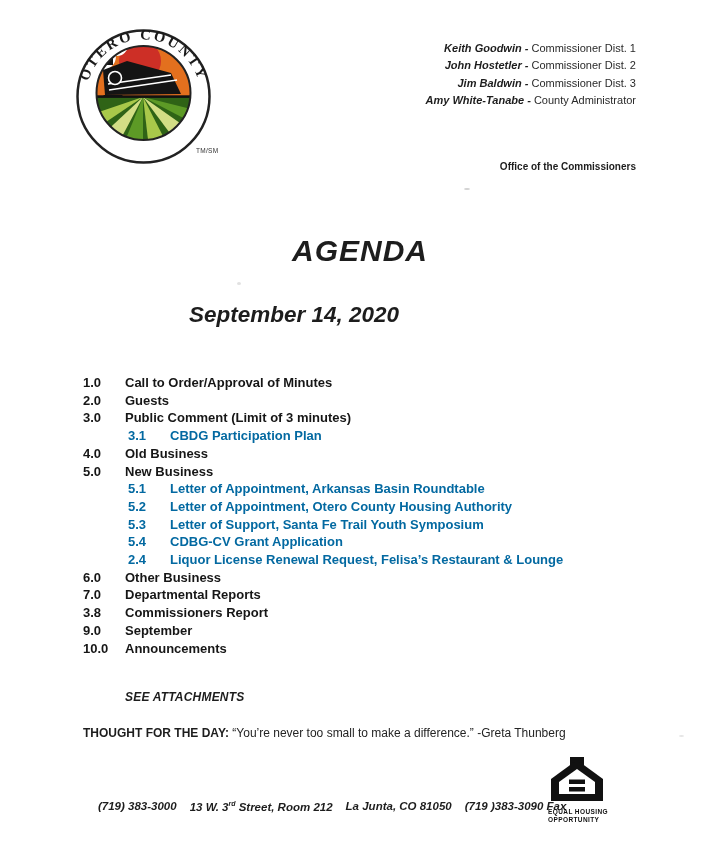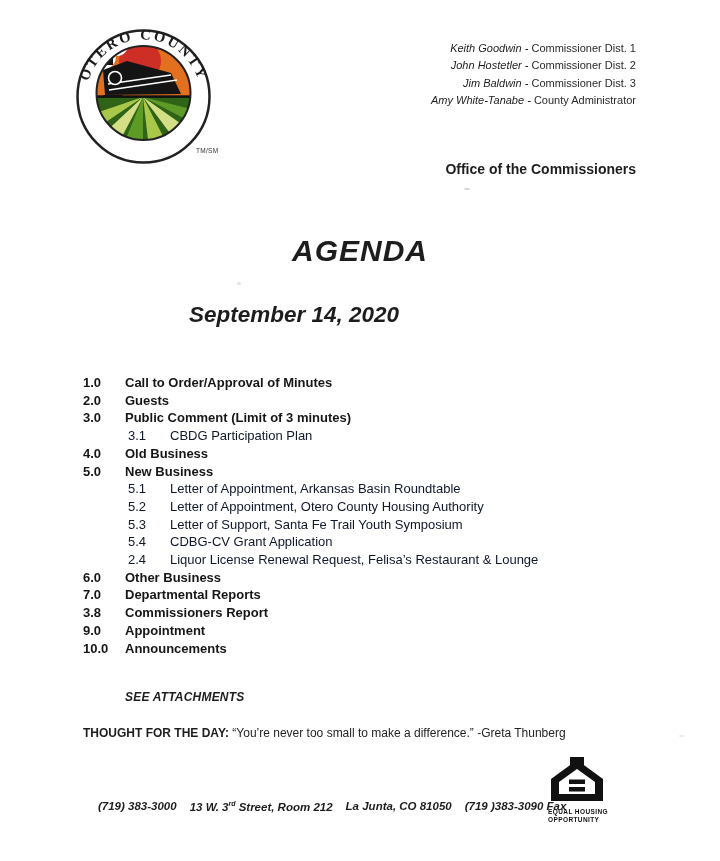--- a/index.html
+++ b/index.html
@@ -6,33 +6,33 @@
   .page{
     position:relative;width:720px;height:861px;background:#ffffff;
     font-family:"Liberation Sans",sans-serif;color:#1d1d1d;overflow:hidden;
     margin:0 auto;
   }
   
   .logo-wrap{position:absolute;left:75px;top:28px;width:137px;height:137px;}
   .logo-tm{position:absolute;left:196px;top:147px;font-size:6.5px;color:#333;letter-spacing:.3px;}
   
   .officials{position:absolute;right:84px;top:40px;text-align:right;font-size:11px;line-height:17.4px;white-space:nowrap;}
-  .off-name{font-weight:400;font-style:italic;}
+  .off-name{font-weight:700;font-style:italic;}
   .off-title{font-weight:400;color:#2a2a2a;}
   
-  .office-title{position:absolute;right:84px;top:161px;font-size:14px;font-weight:700;white-space:nowrap;margin-left:24px;}
+  .office-title{position:absolute;right:84px;top:161px;font-size:10px;font-weight:700;white-space:nowrap;margin-left:24px;}
   
   .agenda-title{position:absolute;left:0;top:234px;width:720px;text-align:center;
     font-size:30px;font-weight:700;font-style:italic;letter-spacing:1px;}
   .agenda-date{position:absolute;left:0;top:302px;width:588px;text-align:center;
     font-size:22.5px;font-weight:700;font-style:italic;}
   
   .agenda-list{position:absolute;left:83px;top:374px;width:560px;}
   .agenda-row{display:flex;line-height:17.7px;font-size:13px;font-weight:700;color:#161616;}
-  .agenda-row.lvl2{font-weight:400;padding-left:45px;color:#0f172a;}
+  .agenda-row.lvl2{font-weight:700;padding-left:45px;color:#0369a1;}
   .a-num{width:42px;flex:none;}
   
   .see-attachments{position:absolute;left:125px;top:690px;font-size:12px;font-weight:700;font-style:italic;letter-spacing:.2px;}
   .thought{position:absolute;left:83px;top:726px;font-size:12px;white-space:nowrap;}
   .thought-label{font-weight:700;}
   .thought-quote{font-weight:400;color:#242424;}
   
   .footer{position:absolute;left:98px;top:800px;display:flex;gap:13px;
     font-size:11.5px;font-weight:700;font-style:italic;white-space:nowrap;}
   .footer sup{font-size:7px;}
@@ -160,21 +160,21 @@
       <div class="agenda-row lvl1">
         <span class="a-num">7.0</span>
         <span class="a-label">Departmental Reports</span>
       </div>
       <div class="agenda-row lvl1">
         <span class="a-num">3.8</span>
         <span class="a-label">Commissioners Report</span>
       </div>
       <div class="agenda-row lvl1">
         <span class="a-num">9.0</span>
-        <span class="a-label">Appointment</span>
+        <span class="a-label">September</span>
       </div>
       <div class="agenda-row lvl1">
         <span class="a-num">10.0</span>
         <span class="a-label">Announcements</span>
       </div>
     </div>
 
   <div class="see-attachments">SEE ATTACHMENTS</div>
   <div class="thought">
     <span class="thought-label">THOUGHT FOR THE DAY:</span>

